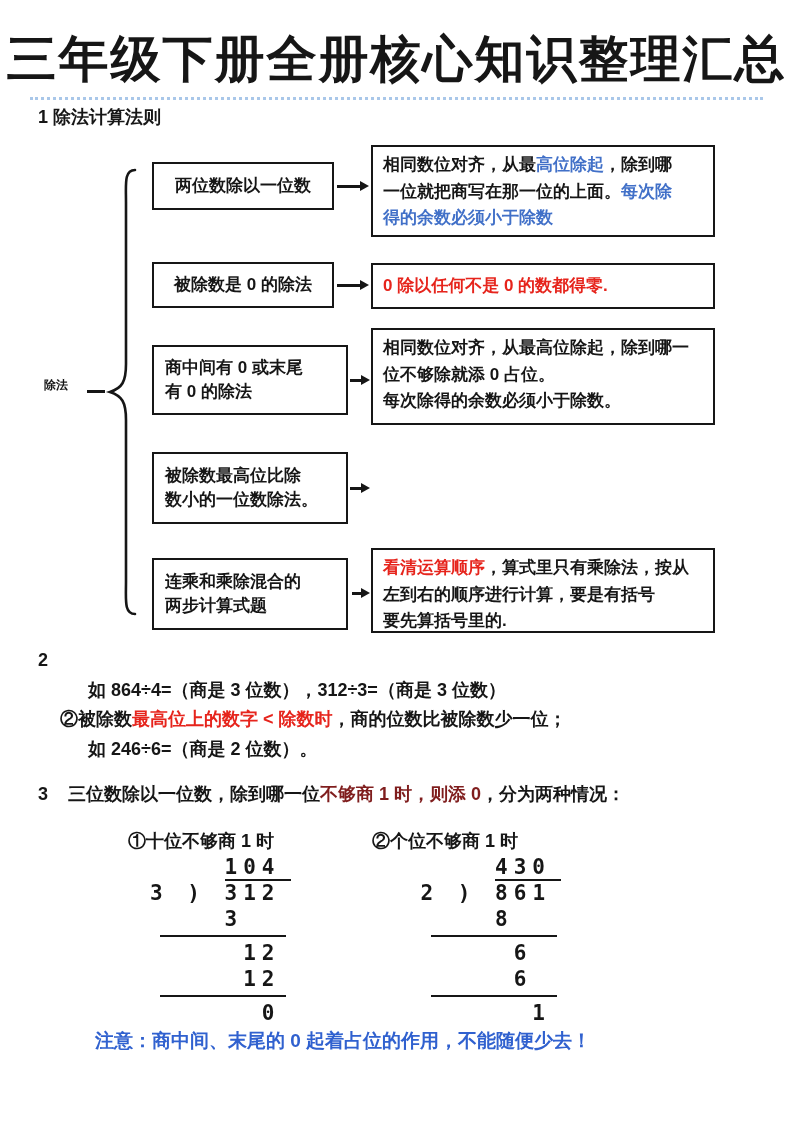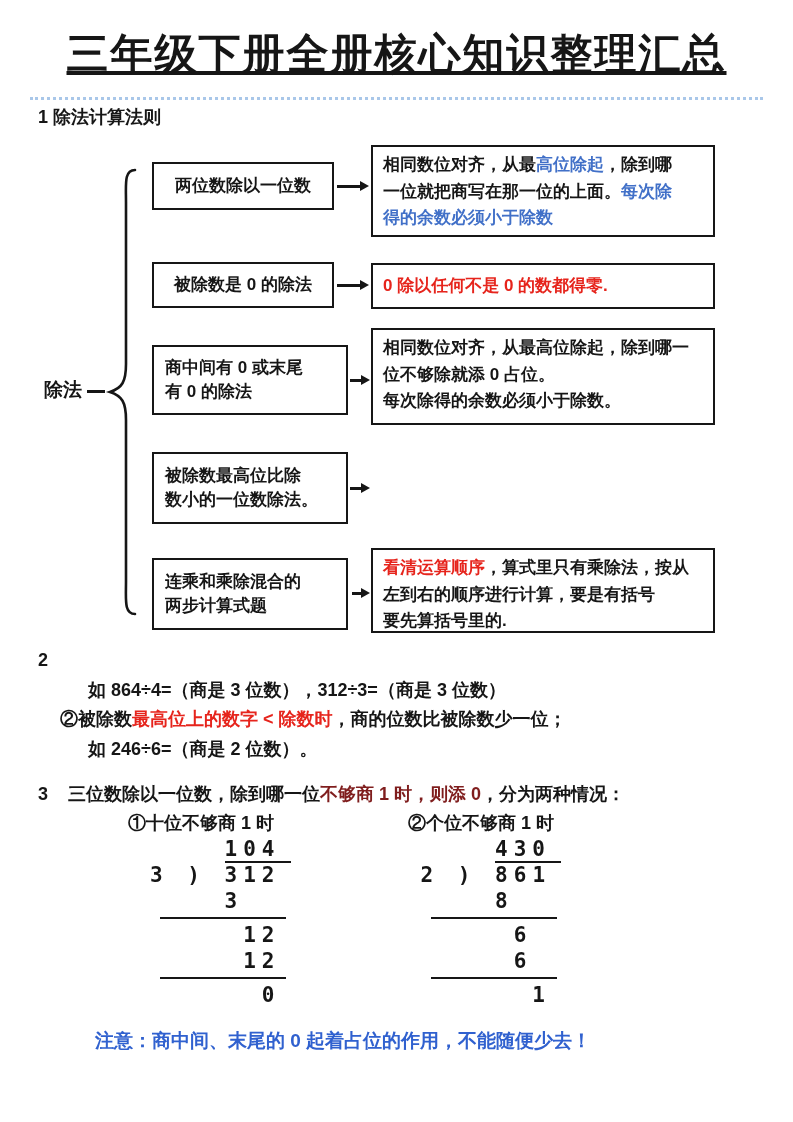--- a/index.html
+++ b/index.html
@@ -2,28 +2,28 @@
 <html><head>
 <meta charset="utf-8">
 <style>
   html,body{margin:0;padding:0;background:#ffffff;}
   .page{
     position:relative;width:793px;height:1122px;background:#ffffff;
     font-family:"Liberation Sans",sans-serif;color:#161616;overflow:hidden;
   }
   .title{
     position:absolute;top:26px;left:0;width:100%;text-align:center;
-    font-size:42px;font-weight:700;letter-spacing:2px;text-decoration:underline;
+    font-size:50px;font-weight:700;letter-spacing:2px;
   }
   .rule{position:absolute;top:97px;left:30px;width:733px;border-top:3px dotted #a9c7e9;}
   .h1{position:absolute;top:105px;left:38px;font-size:18px;font-weight:700;}
 
   
   .diagram{position:absolute;top:140px;left:0;width:793px;height:505px;}
-  .root-label{position:absolute;left:44px;top:237px;font-size:19px;font-weight:700;}
+  .root-label{position:absolute;left:44px;top:237px;font-size:12px;font-weight:700;}
   .root-dash{position:absolute;left:87px;top:250px;width:18px;height:2.5px;background:#161616;}
   .brace{position:absolute;left:104px;top:28px;}
 
   .drow{position:absolute;left:0;top:0;width:100%;height:100%;}
   .lbox{
     position:absolute;left:152px;width:182px;border:2px solid #161616;background:#fff;
     display:flex;align-items:center;justify-content:center;box-sizing:border-box;
     font-size:17px;font-weight:600;line-height:24px;white-space:pre-line;text-align:center;
   }
   .rbox{
@@ -60,21 +60,21 @@
   
   .sec2{position:absolute;left:38px;top:646px;width:730px;font-size:18px;font-weight:600;line-height:29.5px;}
   .sechead{display:flex;}
   .secnum{flex:none;width:30px;}
   .s2line.indent-1{padding-left:22px;}
   .s2line.indent-2{padding-left:50px;}
 
   
   .sec3{position:absolute;left:38px;top:781px;width:730px;font-size:18px;font-weight:600;}
   .s3heading{display:flex;line-height:26px;}
-  .case-labels{display:flex;margin-top:3px;line-height:26px;gap:36px;}
+  .case-labels{display:flex;margin-top:21px;line-height:26px;}
   .case-label-1{margin-left:90px;}
   .case-label-2{margin-left:98px;}
   .divisions{display:flex;margin-top:0;align-items:flex-start;}
   .long-division{
     font-family:"DejaVu Sans Mono",monospace;font-size:21px;font-weight:600;
     letter-spacing:6px;line-height:26px;color:#161616;
   }
   .ld-1{margin-left:112px;}
   .ld-2{margin-left:130px;}
   .ldrow{white-space:pre;}

